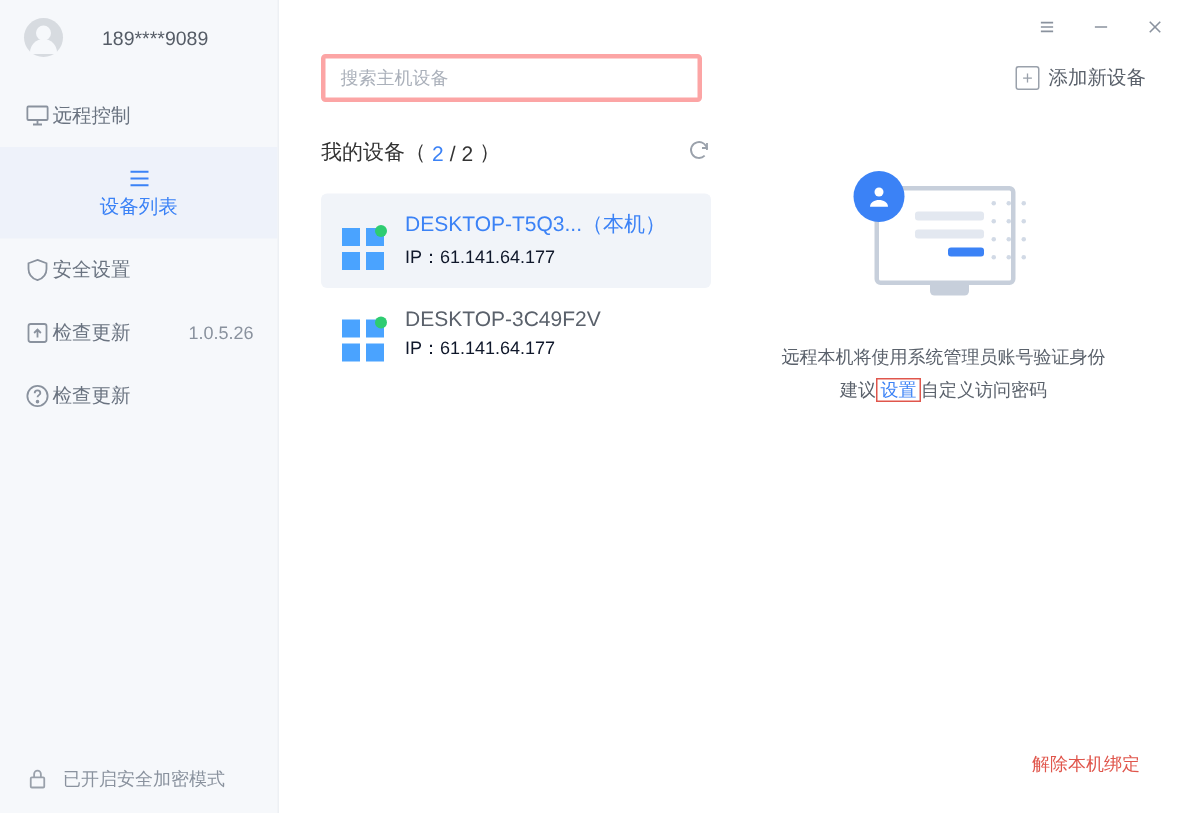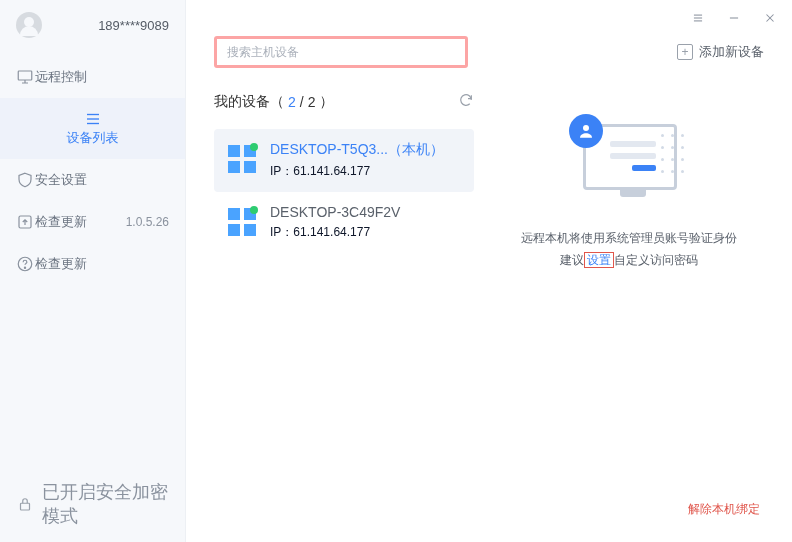--- a/index.html
+++ b/index.html
@@ -1,53 +1,53 @@
 <!DOCTYPE html>
 <html><head>
 <meta charset="utf-8">
 <style>
 * { margin: 0; padding: 0; box-sizing: border-box; font-family: "Microsoft YaHei", "PingFang SC", sans-serif; }
 body { width: 792px; height: 542px; display: flex; background: #fff; overflow: hidden; }
 
 .sidebar { width: 186px; height: 100%; background: #f6f8fb; display: flex; flex-direction: column; border-right: 1px solid #edf0f4; }
-.user-row { display: flex; align-items: center; gap: 26px; padding: 12px 16px 14px 16px; justify-content: space-between; }
+.user-row { display: flex; align-items: center; gap: 26px; padding: 12px 16px 14px 16px; }
 .avatar-icon { width: 26px; height: 26px; border-radius: 50%; background: #d7dbe0; position: relative; }
 .avatar-icon::before { content: ""; position: absolute; top: 5px; left: 8px; width: 10px; height: 10px; background: #f6f8fb; border-radius: 50%; }
 .avatar-icon::after { content: ""; position: absolute; bottom: 2px; left: 4px; width: 18px; height: 10px; background: #f6f8fb; border-radius: 10px 10px 0 0; }
 .user-name { font-size: 13px; color: #555c66; }
 
 .nav { display: flex; flex-direction: column; padding-top: 4px; }
 .nav-item { display: flex; align-items: center; gap: 1px; padding: 12px 16px; font-size: 13px; color: #6a7380; cursor: pointer; }
 .nav-item.active { color: #3b82f6; background: #eef2fa; flex-direction: column; }
 .nav-icon { width: 18px; height: 18px; display: flex; align-items: center; justify-content: center; }
 .nav-icon svg { width: 18px; height: 18px; }
 .nav-item .version { margin-left: auto; font-size: 12px; color: #8a929e; }
 
-.sidebar-footer { margin-top: auto; display: flex; align-items: center; gap: 8px; padding: 14px 16px; font-size: 18px; color: #8a929e; }
+.sidebar-footer { margin-top: auto; display: flex; align-items: center; gap: 8px; padding: 14px 16px; font-size: 12px; color: #8a929e; }
 
 .main { flex: 1; display: flex; flex-direction: column; }
 .window-controls { display: flex; justify-content: flex-end; gap: 16px; padding: 8px 12px 0 0; }
 .wc-btn { width: 20px; height: 20px; display: flex; align-items: center; justify-content: center; color: #8a929e; cursor: pointer; }
 .wc-btn svg { width: 14px; height: 14px; }
 
 .top-bar { display: flex; align-items: center; gap: 20px; padding: 8px 28px 0 28px; }
 .search-box { flex: 0 0 254px; height: 32px; border: 3px solid #fca5a5; border-radius: 3px; display: flex; align-items: center; padding: 0 10px; }
 .search-box input { border: none; outline: none; width: 100%; font-size: 12px; color: #333; background: transparent; }
 .search-box input::placeholder { color: #aab0ba; }
 .add-device { margin-left: auto; display: flex; align-items: center; gap: 6px; font-size: 13px; color: #5a616b; cursor: pointer; }
 .plus-box { width: 16px; height: 16px; border: 1px solid #9aa1ab; border-radius: 2px; display: flex; align-items: center; justify-content: center; font-size: 12px; color: #9aa1ab; line-height: 1; }
 
 .content { flex: 1; display: flex; padding: 24px 28px 0 28px; gap: 20px; }
 .dev-col { flex: 0 0 260px; }
 .dev-header { display: flex; align-items: center; gap: 4px; font-size: 14px; color: #333; margin-bottom: 18px; }
 .dev-count { color: #3b82f6; }
 .refresh-btn { margin-left: auto; cursor: pointer; color: #9aa1ab; }
 .refresh-btn svg { width: 16px; height: 16px; }
 
-.dev-item { display: flex; gap: 14px; padding: 12px 14px; border-radius: 4px; cursor: pointer; position: relative; }
+.dev-item { display: flex; gap: 14px; padding: 12px 14px; border-radius: 4px; cursor: pointer; position: relative; align-items: flex-end; }
 .dev-item.selected { background: #f1f4f9; }
 .win-logo { width: 28px; height: 28px; margin-top: 4px; position: relative; flex: none; }
 .win-logo .sq { position: absolute; background: #4aa3ff; }
 .win-logo .s1 { width: 12px; height: 12px; top: 0; left: 0; }
 .win-logo .s2 { width: 12px; height: 12px; top: 0; right: 0; }
 .win-logo .s3 { width: 12px; height: 12px; bottom: 0; left: 0; }
 .win-logo .s4 { width: 12px; height: 12px; bottom: 0; right: 0; }
 .status-dot { position: absolute; top: -2px; right: -2px; width: 8px; height: 8px; background: #2ecc71; border-radius: 50%; }
 .dev-info { flex: 1; }
 .dev-name { font-size: 14px; color: #3b82f6; margin-bottom: 4px; }

